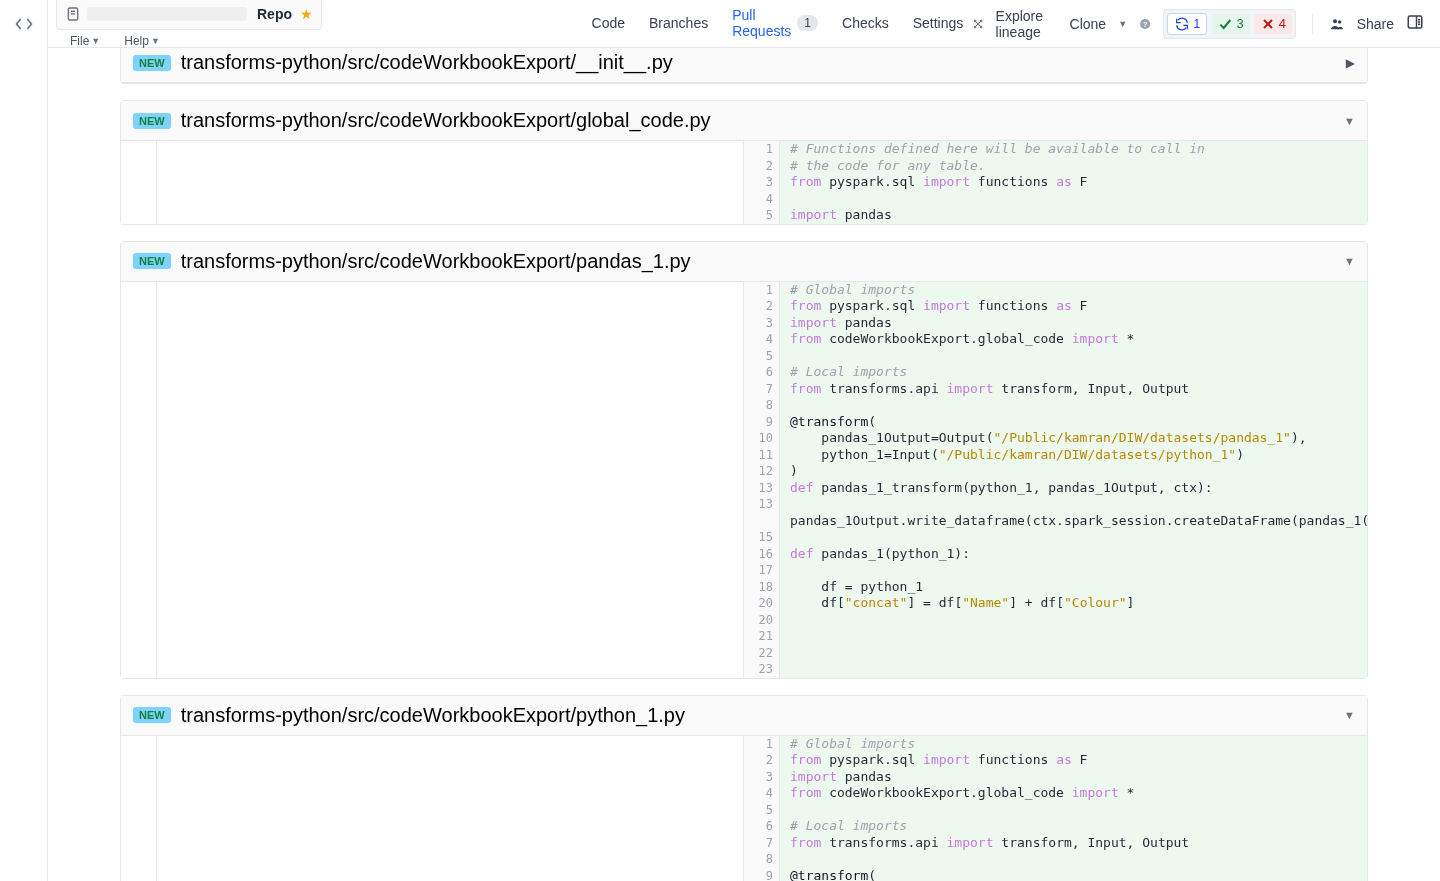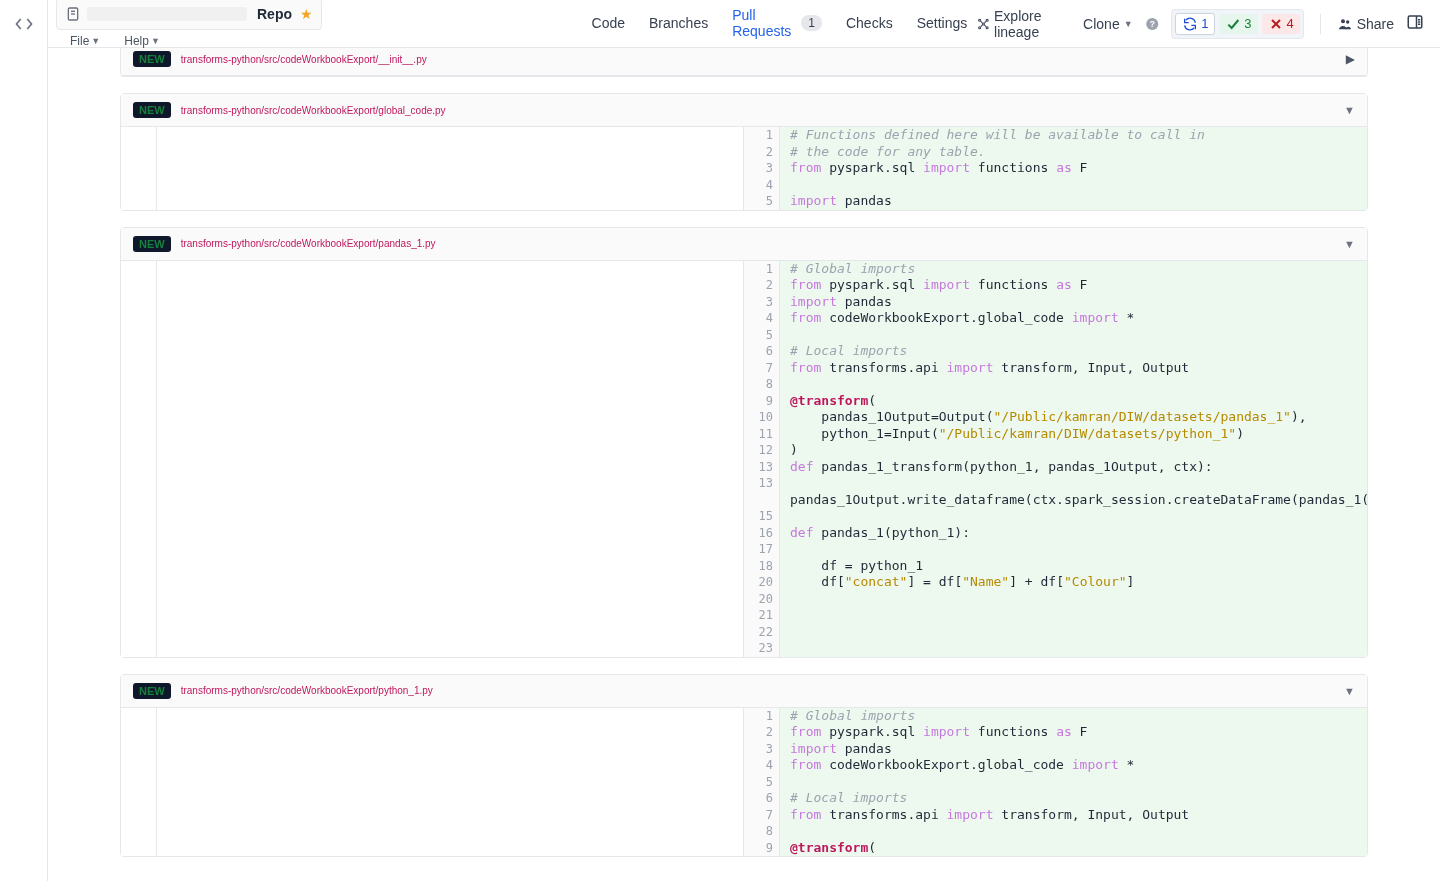--- a/index.html
+++ b/index.html
@@ -77,21 +77,21 @@
   padding: 1px 7px;
   font-size: 12px;
 }
 .topbar-right {
   margin-left: auto;
   display: flex;
   align-items: center;
   gap: 12px;
   padding-right: 8px;
 }
-.txt-btn { display: flex; align-items: center; gap: 4px; font-size: 14px; color: #374151; cursor: pointer; }
+.txt-btn { display: flex; align-items: center; gap: 12px; font-size: 14px; color: #374151; cursor: pointer; }
 .icon16 { width: 16px; height: 16px; }
 .help-circle { width: 18px; height: 18px; fill: #9ca3af; }
 .status-chips { display: flex; align-items: center; gap: 4px; background: #f1f5f9; border: 1px solid #e5e7eb; padding: 3px; border-radius: 4px; }
 .chip { display: flex; align-items: center; gap: 3px; padding: 2px 6px; border-radius: 3px; font-size: 13px; font-weight: 500; }
 .chip.refresh { color: #1d4ed8; border:1px solid #cbd5e1; background:#fff; }
 .chip.pass { color: #15803d; background: #e7f6ec; }
 .chip.fail { color: #b91c1c; background: #fde8e8; }
 .vdiv { width: 1px; height: 20px; background: #e5e7eb; margin: 0 4px; }
 .side-toggle svg { width: 18px; height: 18px; stroke: #374151; fill:none; }
 
@@ -103,29 +103,29 @@
   background: #fff;
 }
 .diff-header {
   display: flex;
   align-items: center;
   padding: 8px 12px;
   border-bottom: 1px solid #e5e7eb;
   background: #fafafa;
 }
 .badge-new {
-  background: #0f172a;
+  background: #7dd3fc;
   color: #15803d;
   font-size: 11px;
   font-weight: 600;
   padding: 2px 6px;
   border-radius: 3px;
   margin-right: 10px;
 }
-.file-path { color: #be185d; font-size: 10px; }
+.file-path { color: #000000; font-size: 20px; }
 .header-caret { margin-left: auto; color: #6b7280; font-size: 11px; }
 .play-icon { margin-left: auto; color: #4b5563; font-size: 12px; }
 .diff-body { display: flex; }
 .diff-left {
   width: 50%;
   border-right: 1px solid #e5e7eb;
   display: flex;
 }
 .diff-left .gutter-empty { width: 36px; border-right: 1px solid #e5e7eb; background:#fff; }
 .diff-left .blank { flex: 1; background: #fff; }
@@ -145,21 +145,21 @@
   font-family: "SFMono-Regular", Menlo, Consolas, monospace;
   font-size: 13px;
   line-height: 16.5px;
   background: #edf9ef;
   overflow-x: auto;
 }
 .code-col .cl { white-space: pre; padding: 0 10px; height: 16.5px; }
 .code-col .cl.wrap { white-space: pre-wrap; height: auto; min-height: 16.5px; }
 .tok-c { color: #9ca3af; font-style: italic; }
 .tok-k { color: #c678dd; }
-.tok-k2 { color: #be185d; font-weight: bold; }
+.tok-k2 { color: #0f172a; }
 .tok-s { color: #b58900; }
 </style>
 </head>
 <body>
 
 <div class="app-shell">
   <div class="left-rail">
     <span>
       <svg viewBox="0 0 24 24" stroke-width="2">
           <polyline points="8 6 3 12 8 18"></polyline>

